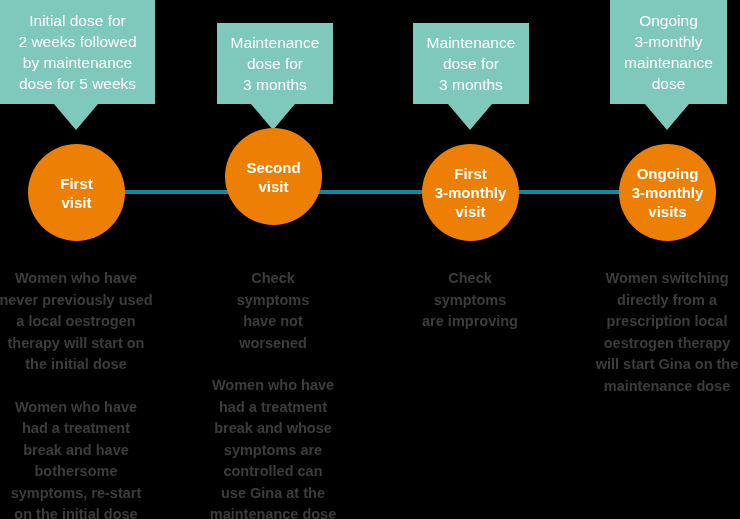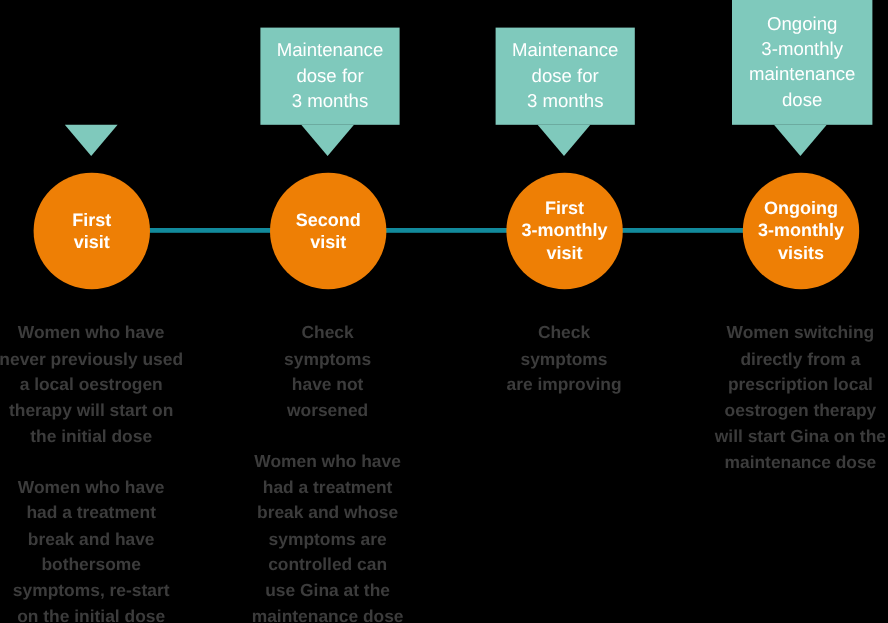--- a/index.html
+++ b/index.html
@@ -78,20 +78,26 @@
     line-height: 21.5px;
   }
   .note-p { white-space: pre-line; margin: 0 0 21px 0; }
   .note-p:last-child { margin-bottom: 0; }
 </style>
 </head>
 <body>
 
 <div id="root">
 
+  <div class="callout" style="left:0px; top:0px; width:155px; height:104px;">
+    <span class="callout-text">Initial dose for
+2 weeks followed
+by maintenance
+dose for 5 weeks</span>
+  </div>
   <div class="callout-tail" style="left:54px; top:104px;"></div>
 
   <div class="callout" style="left:217px; top:23px; width:116px; height:81px;">
     <span class="callout-text">Maintenance
 dose for
 3 months</span>
   </div>
   <div class="callout-tail" style="left:251px; top:104px;"></div>
 
   <div class="callout" style="left:413px; top:23px; width:116px; height:81px;">
@@ -110,21 +116,21 @@
   <div class="callout-tail" style="left:645px; top:104px;"></div>
 
   <div class="connector" style="left:120px; top:190px; width:110px;"></div>
   <div class="connector" style="left:317px; top:190px; width:110px;"></div>
   <div class="connector" style="left:514px; top:190px; width:110px;"></div>
 
   <div class="visit-circle" style="left:28px; top:144px;">
     <span>First
 visit</span>
   </div>
-  <div class="visit-circle" style="left:225px; top:144px;">
+  <div class="visit-circle" style="left:225px; top:128px;">
     <span>Second
 visit</span>
   </div>
   <div class="visit-circle" style="left:422px; top:144px;">
     <span>First
 3-monthly
 visit</span>
   </div>
   <div class="visit-circle" style="left:619px; top:144px;">
     <span>Ongoing

